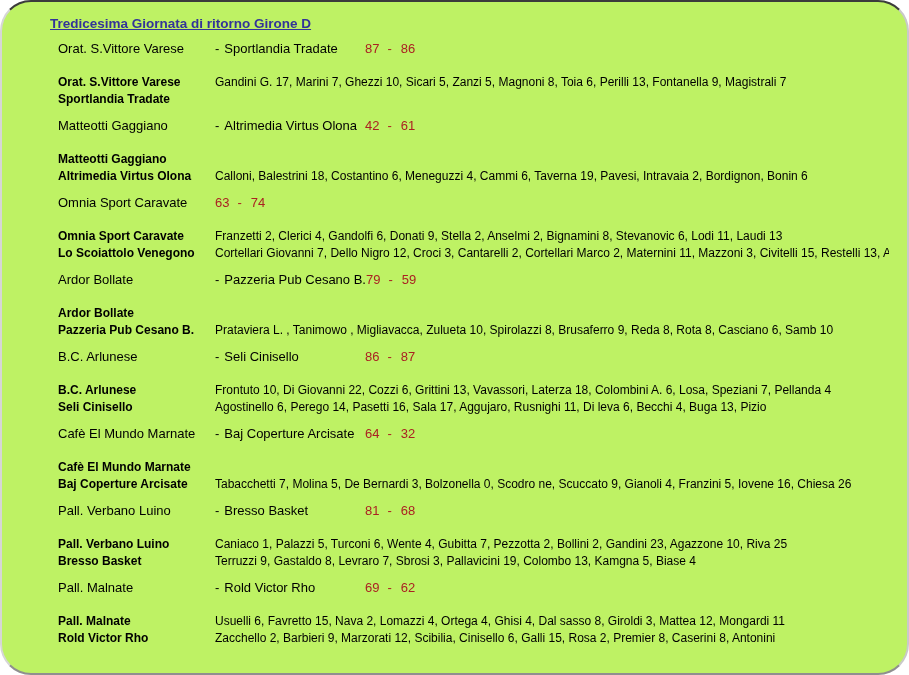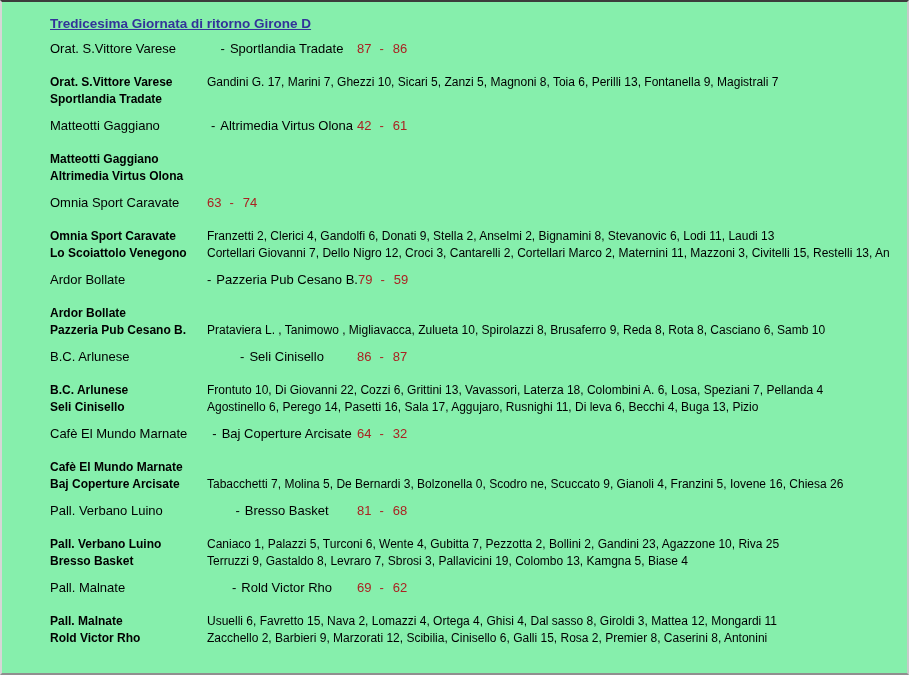--- a/index.html
+++ b/index.html
@@ -4,45 +4,47 @@
 <style>
   html, body { margin: 0; padding: 0; background: #ffffff; }
   .page {
     width: 909px;
     height: 675px;
     box-sizing: border-box;
     border-top: 2px solid #3c3c3c;
     border-left: 2px solid #d6d6d6;
     border-right: 2px solid #c9c9c9;
     border-bottom: 2px solid #8f8f8f;
-    background: #86efac;
+    background: #bef264;
     padding: 12px 18px 0 48px;
     overflow: hidden;
     font-family: "Liberation Sans", sans-serif;
     color: #000000;
+    border-radius: 31px;
   }
   .title {
     display: inline-block;
     color: #333399;
     font-size: 13.5px;
     font-weight: bold;
     text-decoration: underline;
     line-height: 17px;
     margin-bottom: 8px;
   }
   .group { margin-bottom: 9px; }
   .row {
     display: flex;
     align-items: baseline;
     line-height: 17px;
     white-space: nowrap;
+    margin-left: 8px;
   }
   .match-line { font-size: 13px; margin-bottom: 17px; }
   .col-home { flex: 0 0 157px; }
-  .col-away { flex: 0 0 150px; text-align: center; }
+  .col-away { flex: 0 0 150px; }
   .col-away .dash { margin-right: 5px; }
   .score { color: #aa2222; display: flex; align-items: flex-start; }
   .score .dash { margin: 0 9px 0 8px; }
   .detail-row { font-size: 12px; }
   .detail-row .col-home { font-weight: bold; }
   .players { flex: 1 1 auto; overflow: hidden; }
 </style>
 </head>
 <body>
 
@@ -79,20 +81,21 @@
         <span>42</span>
         <span class="dash">-</span>
         <span>61</span>
       </span>
     </div>
     <div class="row detail-row">
       <span class="col-home">Matteotti Gaggiano</span>
     </div>
     <div class="row detail-row">
       <span class="col-home">Altrimedia Virtus Olona</span>
+      <span class="players">Calloni, Balestrini 18, Costantino 6, Meneguzzi 4, Cammi 6, Taverna 19, Pavesi, Intravaia 2, Bordignon, Bonin 6</span>
     </div>
   </div>
 
   
   <div class="group">
     <div class="row match-line">
       <span class="col-home">Omnia Sport Caravate</span>
       <span class="score">
         <span>63</span>
         <span class="dash">-</span>

